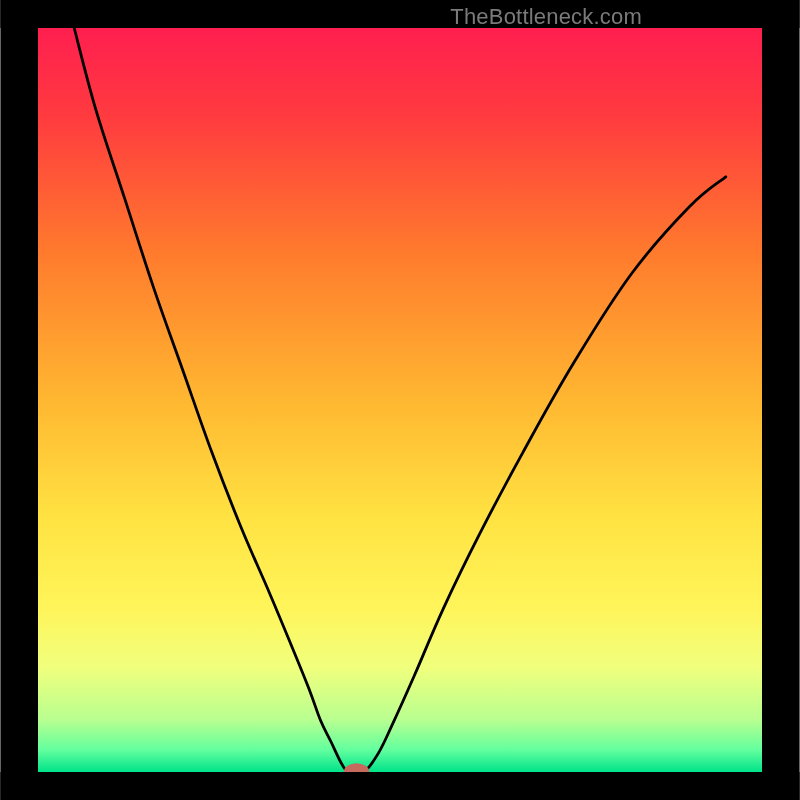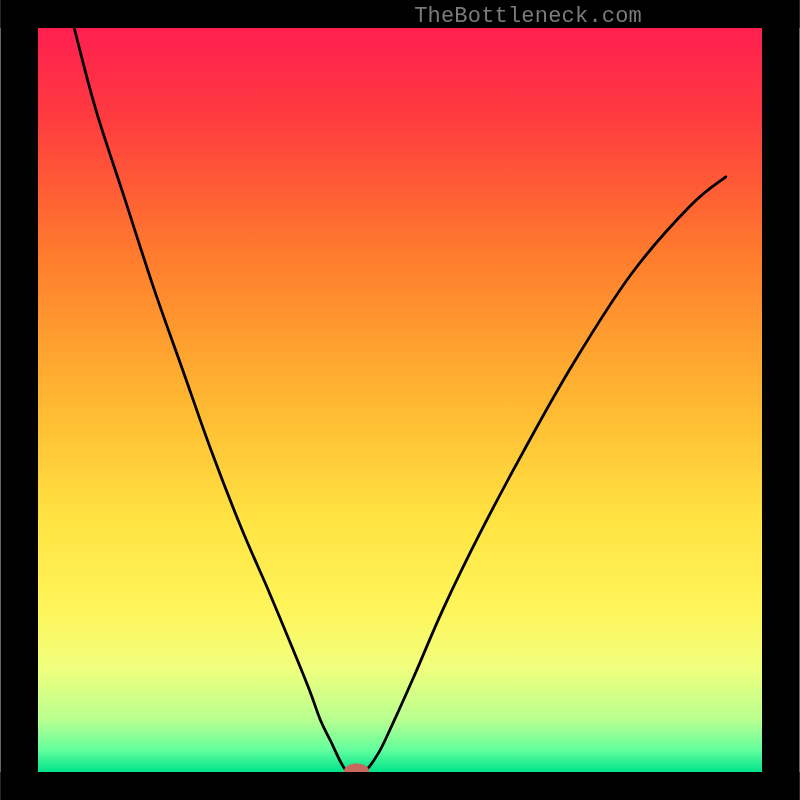--- a/index.html
+++ b/index.html
@@ -8,21 +8,20 @@
     width: 800px;
     height: 800px;
     overflow: hidden;
     background: #fff;
     font-family: Arial, Helvetica, sans-serif;
   }
   .wrap {
     position: relative;
     width: 656px;
     height: 800px;
-    font-family: Liberation Mono, monospace;
   }
   .watermark {
     position: absolute;
     top: 4px;
     right: 14px;
     font-size: 22px;
     font-weight: 500;
     color: #7a7a7a;
     letter-spacing: 0.2px;
     user-select: none;

